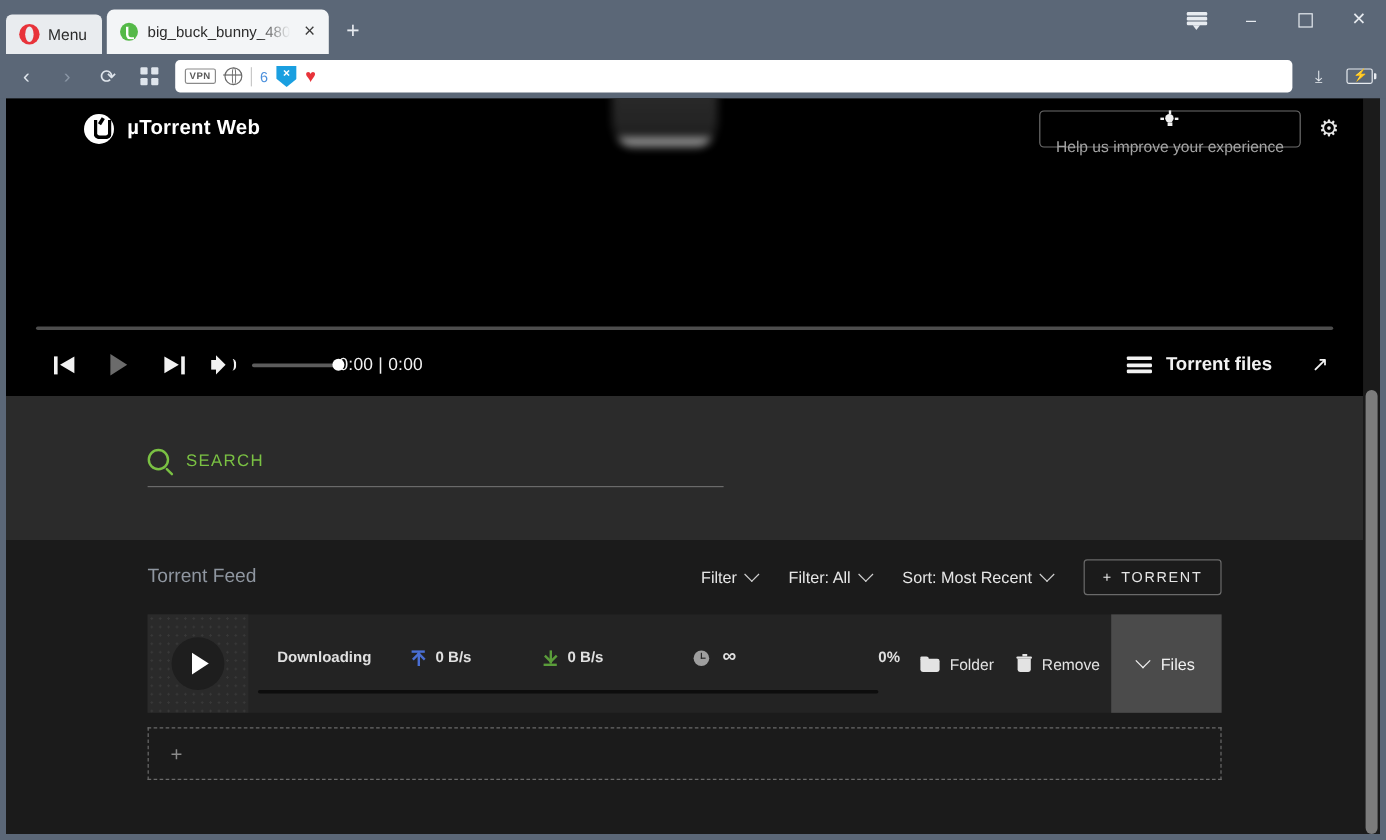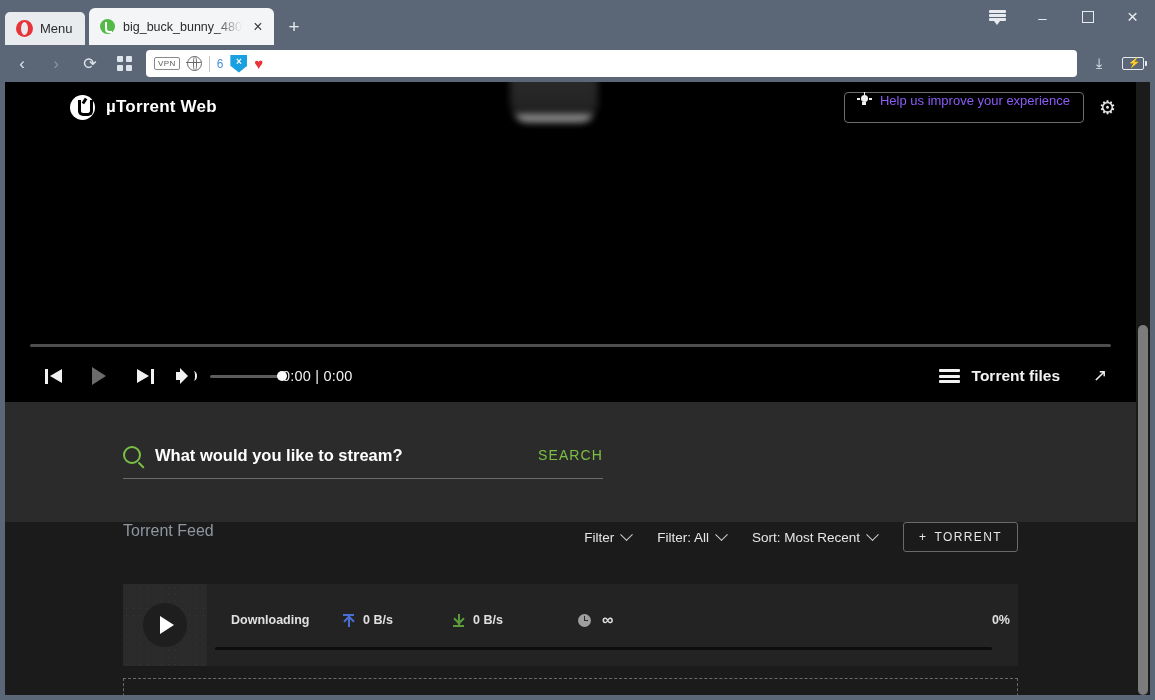--- a/index.html
+++ b/index.html
@@ -73,21 +73,21 @@
   .grid-icon { width: 15px; height: 15px; display: grid; grid-template-columns: 1fr 1fr; grid-template-rows: 1fr 1fr; gap: 3px; }
   .grid-icon i { background: #dfe5ec; border-radius: 1px; display: block; }
 
   .urlbar {
     flex: 1; height: 27px; background: #fff; border-radius: 4px;
     display: flex; align-items: center; padding: 0 8px; gap: 7px; margin: 0 4px;
     font-size: 12.5px;
   }
   .vpn-badge {
     border: 1px solid #8a8a8a; border-radius: 2px; font-size: 8px;
-    font-weight: normal; color: #5a5a5a; padding: 1px 3px; letter-spacing: .4px;
+    font-weight: bold; color: #5a5a5a; padding: 1px 3px; letter-spacing: .4px;
   }
   .globe {
     width: 15px; height: 15px; border-radius: 50%; border: 1.3px solid #6a6a6a; position: relative; flex: 0 0 15px;
   }
   .globe::before { content:""; position:absolute; left:-1.3px; top:5.2px; width:15px; height:1.3px; background:#6a6a6a; }
   .globe::after { content:""; position:absolute; left:5.2px; top:-1.3px; width:2.2px; height:15px; border-left:1.3px solid #6a6a6a; border-right:1.3px solid #6a6a6a; border-radius:50%; }
   .url-div { width:1px; height:16px; background:#c8c8c8; }
   .url-text { flex: 1; color: #9aa0a6; white-space: nowrap; overflow: hidden; }
   .url-text b { color: #202124; font-weight: bold; }
   .badge-count { color:#4a8fdc; font-size:12px; }
@@ -105,21 +105,21 @@
 
   
   .viewport {
     flex: 1; margin: 0 5px 5px 5px; background: #1b1b1b;
     position: relative; overflow: hidden; display: flex;
   }
   .page { flex: 1; overflow: hidden; position: relative; }
 
   
   .video {
-    height: 320px; background: #000; position: relative; text-decoration: underline;
+    height: 248px; background: #000; position: relative; text-decoration: underline;
   }
   .video-blob {
     position: absolute; left: 505px; top: -8px; width: 88px; height: 50px;
     background: linear-gradient(180deg, #2e2e2e 0%, #262626 60%, #1d1d1d 78%, #b9b9b9 86%, #9a9a9a 93%, #000 100%);
     border-radius: 0 0 22px 22px; filter: blur(3.5px); opacity: .95;
   }
   .ut-header {
     position: absolute; top: 0; left: 0; right: 0; height: 50px;
     display: flex; align-items: center; padding: 0 18px; z-index: 4;
   }
@@ -131,22 +131,22 @@
     border-bottom-left-radius: 5px; border-bottom-right-radius: 5px;
   }
   .ut-logo::before {
     content: ""; position: absolute; left: 13px; top: 3px; width: 3px; height: 6px;
     background: #000; transform: rotate(32deg); z-index: 2;
   }
   .ut-title { color: #fff; font-size: 17px; font-weight: bold; letter-spacing: .2px; }
   .ut-right { margin-left: auto; display: flex; align-items: center; gap: 15px; }
   .improve-btn {
     border: 1px solid #6e6e6e; border-radius: 4px; height: 31px;
-    display: flex; gap: 9px; padding: 0 13px;
-    color: #8b5cf6; font-size: 13px; cursor: pointer;
+    display: flex; align-items: center; gap: 9px; padding: 0 13px;
+    color: #a3a3a3; font-size: 13px; cursor: pointer; flex-direction: column;
   }
   .bulb { width: 13px; height: 13px; position: relative; flex: 0 0 13px; }
   .bulb::before { content:""; position:absolute; left:3px; top:2px; width:7px; height:7px; border-radius:50%; background:#f0f0f0; }
   .bulb::after {
     content:""; position:absolute; left:4.5px; top:9.5px; width:4px; height:2.5px; background:#f0f0f0;
   }
   .bulb i { position:absolute; background:#f0f0f0; display:block; }
   .bulb i:nth-child(1){ left:6px; top:-1px; width:1.5px; height:3px;}
   .bulb i:nth-child(2){ left:-1px; top:5.5px; width:3px; height:1.5px;}
   .bulb i:nth-child(3){ left:11px; top:5.5px; width:3px; height:1.5px;}
@@ -190,21 +190,21 @@
   .search-ph { flex: 1; color: #fff; font-size: 16.5px; font-weight: bold; }
   .search-go { color: #7ac143; font-size: 14px; letter-spacing: 1.1px; cursor: pointer; }
   .url-add {
     margin-left: 25px; width: 410px; height: 36px; border: 1px solid #6a6a6a; border-radius: 4px;
     display: flex; align-items: center; padding: 0 12px; color: #cfcfcf;
     font-family: "DejaVu Sans Mono", monospace; font-size: 12.5px; white-space: nowrap; overflow: hidden;
   }
 
   
   .feedsec { background: #1b1b1b; padding: 0 118px; }
-  .feed-head { height: 62px; display: flex; align-items: flex-start; }
+  .feed-head { height: 62px; display: flex; align-items: center; }
   .feed-title { color: #8f96a0; font-size: 16px; }
   .feed-tools { margin-left: auto; display: flex; align-items: center; gap: 26px; }
   .ddl { color: #e6e6e6; font-size: 13.5px; display: flex; align-items: center; gap: 8px; cursor: pointer; }
   .chev { width: 9px; height: 9px; border-right: 1.6px solid #cfcfcf; border-bottom: 1.6px solid #cfcfcf; transform: rotate(45deg) translate(-2px,-2px); }
   .add-torrent {
     border: 1px solid #6a6a6a; border-radius: 3px; height: 30px; display: flex; align-items: center;
     gap: 7px; padding: 0 15px; color: #e6e6e6; font-size: 12px; letter-spacing: 1.4px; cursor: pointer;
   }
 
   .trow { height: 82px; background: #232323; display: flex; align-items: stretch; }
@@ -379,21 +379,20 @@
               </div>
               <div class="expand">↗</div>
             </div>
           </div>
         </div>
       </div>
 
       <div class="searchsec">
         <div class="search-wrap">
           <span class="mag"></span>
-          <span class="search-ph">What would you like to stream?</span>
           <span class="search-go">SEARCH</span>
         </div>
       </div>
 
       <div class="feedsec">
         <div class="feed-head">
           <div class="feed-title">Torrent Feed</div>
           <div class="feed-tools">
             <div class="ddl">
               <span>Filter</span>
@@ -434,20 +433,36 @@
                 <span>0 B/s</span>
               </span>
               <span class="m-eta">
                 <span class="clock"></span>
                 <span class="inf">∞</span>
               </span>
               <span class="m-pct">0%</span>
             </div>
             <div class="tprog"></div>
           </div>
+          <div class="tactions">
+            <div class="tact">
+              <span class="folder"></span>
+              <span>Folder</span>
+            </div>
+            <div class="tact">
+              <span class="trash">
+                  <i></i>
+                </span>
+              <span>Remove</span>
+            </div>
+          </div>
+          <div class="files-btn">
+            <span class="chev-d"></span>
+            <span>Files</span>
+          </div>
         </div>
 
         <div class="dropzone">
           <span class="plus">+</span>
         </div>
       </div>
 
     </div>
 
     <div class="sbar">

